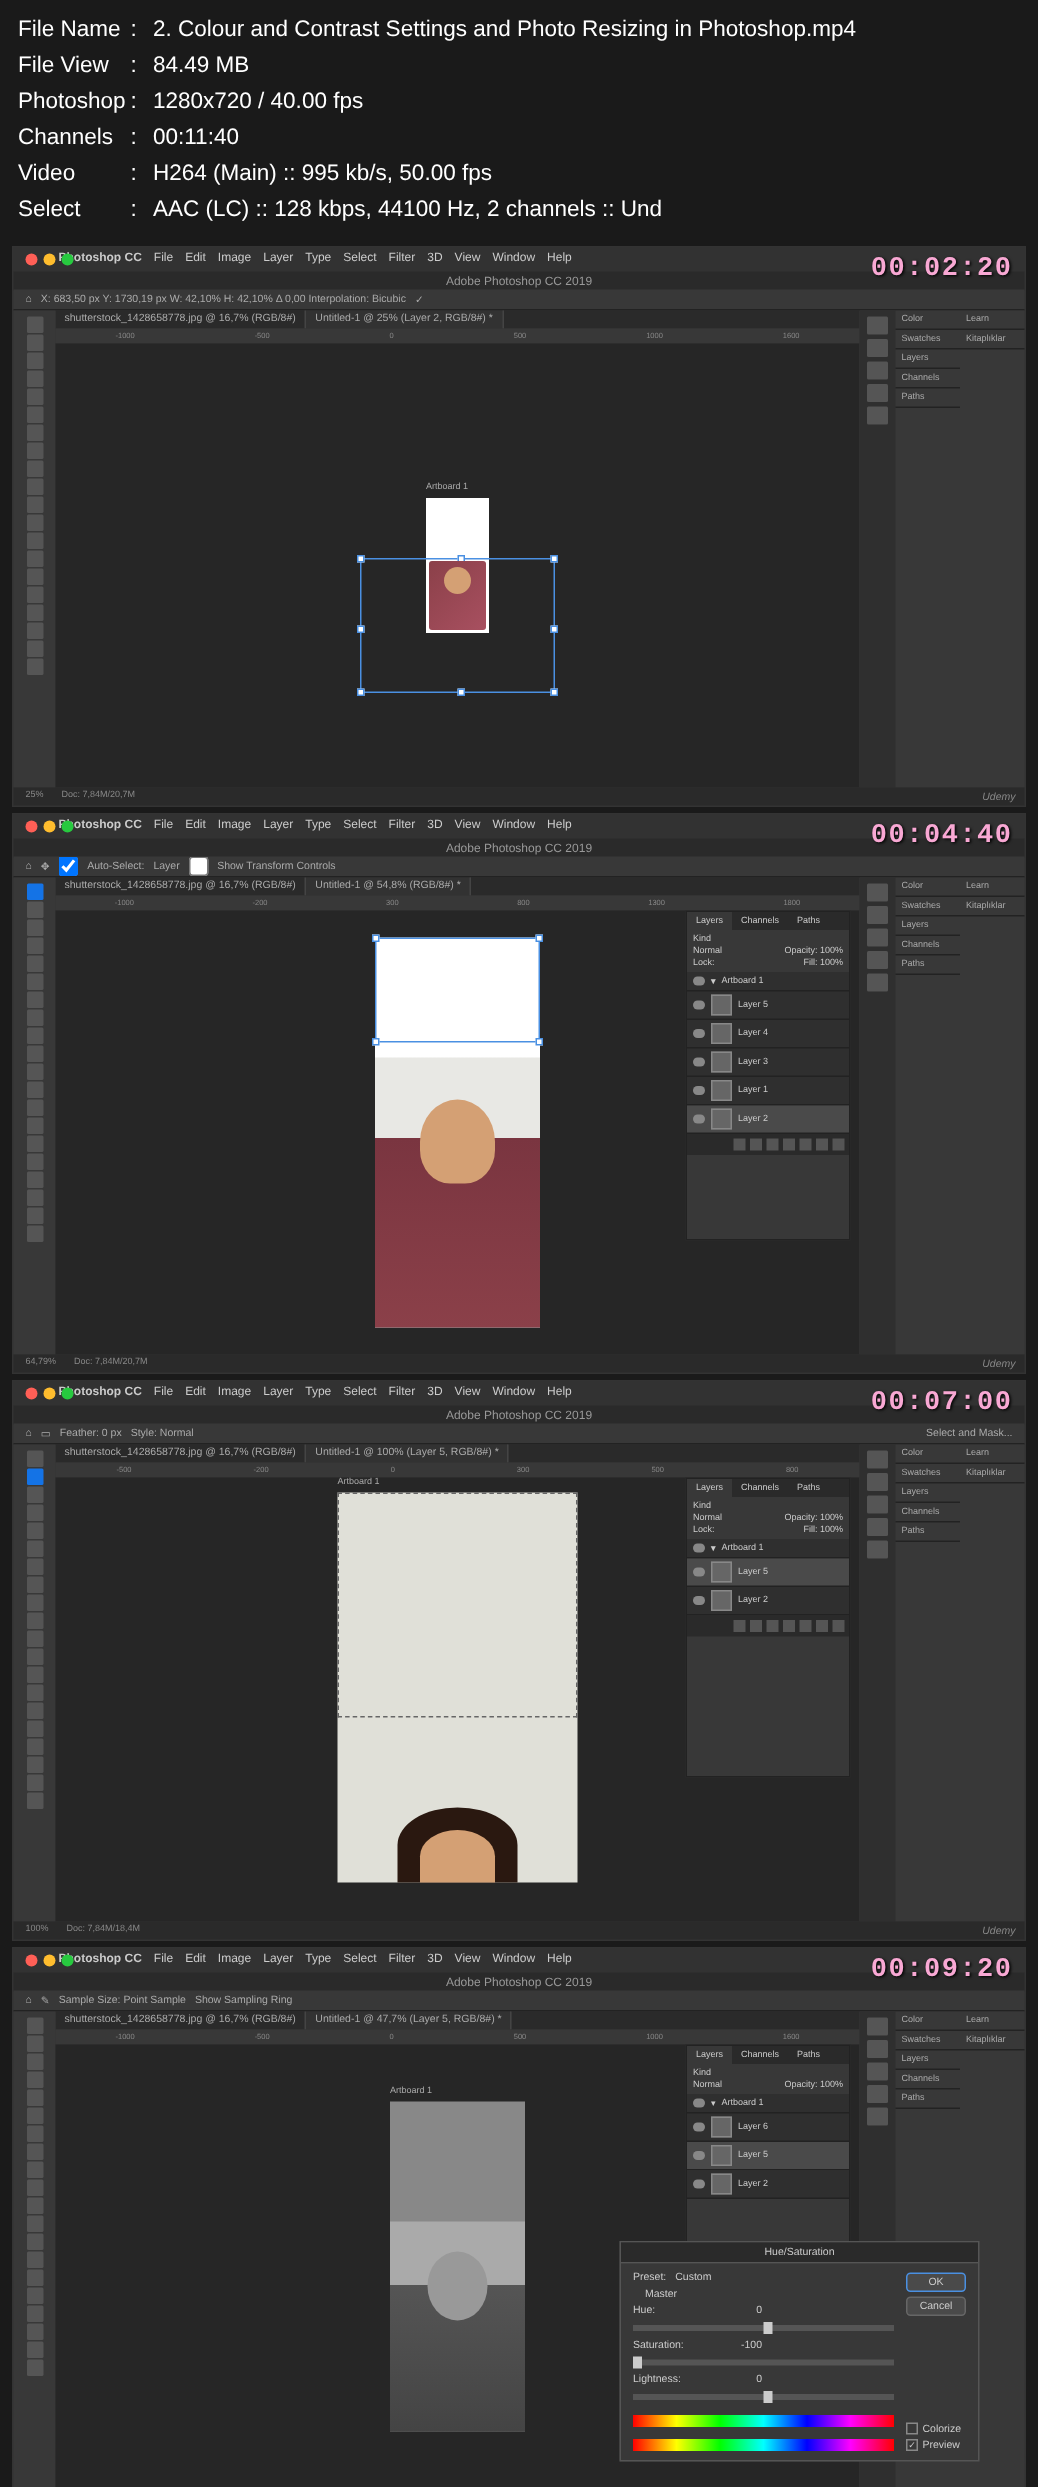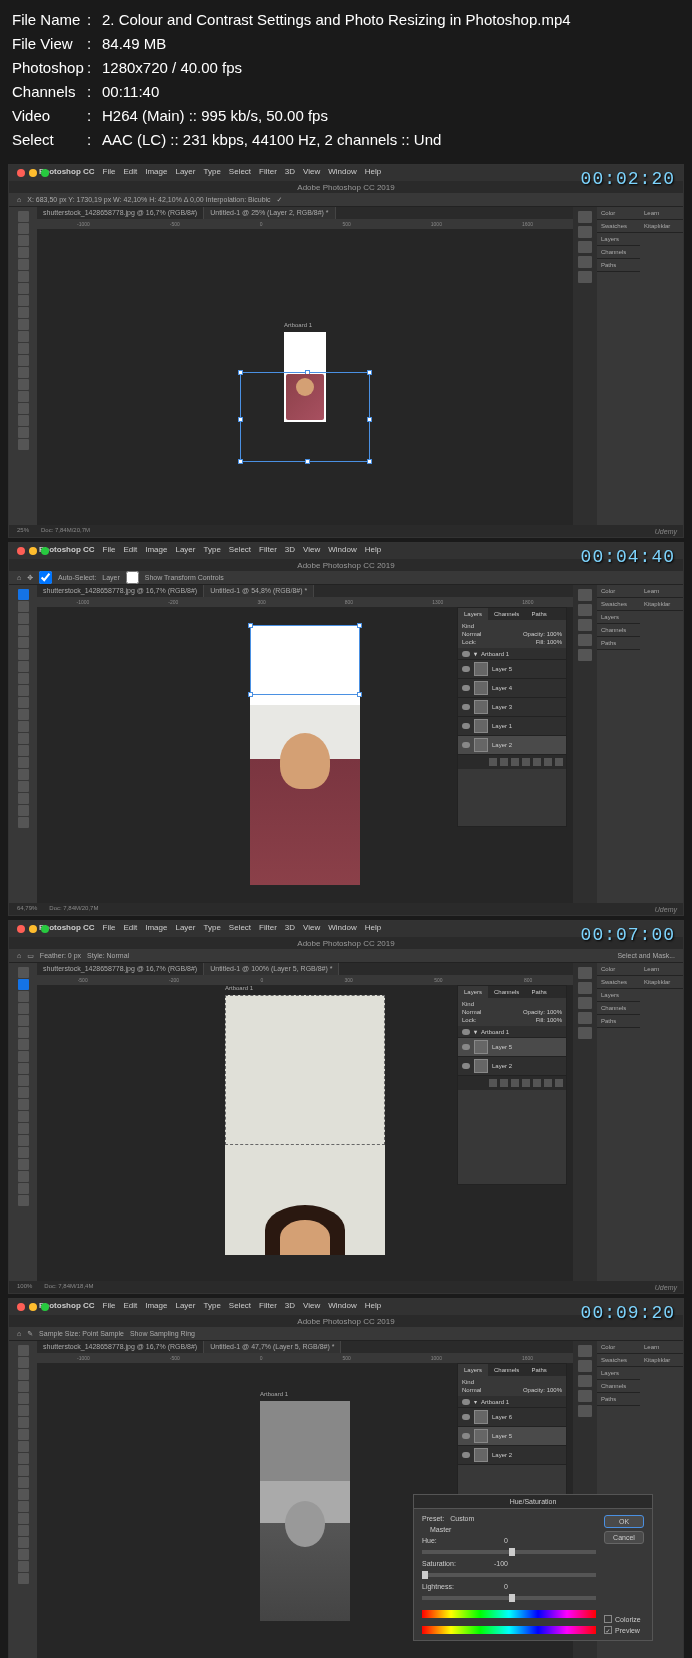--- a/index.html
+++ b/index.html
@@ -4,21 +4,21 @@
 <style>
   * { margin: 0; padding: 0; box-sizing: border-box; }
   body { background: #1a1a1a; font-family: Arial, sans-serif; color: #fff; width: 692px; }
   
   .meta-block { padding: 8px 12px; font-size: 15px; line-height: 1.6; font-weight: normal; }
   .meta-row { display: flex; }
   .meta-label { width: 75px; }
   .meta-sep { width: 15px; }
   
   .frame { position: relative; margin: 4px 8px; border: 1px solid #333; background: #323232; height: 374px; }
-  .timestamp { position: absolute; top: 4px; right: 8px; font-family: 'Courier New', monospace; font-size: 18px; font-weight: normal; color: #7dd3fc; text-shadow: 1px 1px 2px #000; z-index: 100; letter-spacing: 1px; }
+  .timestamp { position: absolute; top: 4px; right: 8px; font-family: 'Courier New', monospace; font-size: 18px; font-weight: bold; color: #f9a8d4; text-shadow: 1px 1px 2px #000; z-index: 100; letter-spacing: 1px; }
   
   .mac-dots { position: absolute; top: 4px; left: 8px; display: flex; gap: 4px; z-index: 10; }
   .dot { width: 8px; height: 8px; border-radius: 50%; }
   .dot-r { background: #ff5f56; }
   .dot-y { background: #ffbd2e; }
   .dot-g { background: #27c93f; }
   
   .ps-menubar { position: absolute; top: 2px; left: 30px; font-size: 8px; color: #ccc; display: flex; gap: 8px; }
   .ps-menubar span { cursor: default; }
   .ps-logo { font-weight: bold; }
@@ -130,21 +130,21 @@
       <span>00:11:40</span>
     </div>
   <div class="meta-row">
       <span class="meta-label">Video</span>
       <span class="meta-sep">:</span>
       <span>H264 (Main) :: 995 kb/s, 50.00 fps</span>
     </div>
   <div class="meta-row">
       <span class="meta-label">Select</span>
       <span class="meta-sep">:</span>
-      <span>AAC (LC) :: 231 kbps, 44100 Hz, 2 channels :: Und</span>
+      <span>AAC (LC) :: 128 kbps, 44100 Hz, 2 channels :: Und</span>
     </div>
 </div>
 
 <div class="frame">
   <div class="timestamp">00:02:20</div>
   <div class="mac-dots">
       <div class="dot dot-r"></div>
       <div class="dot dot-y"></div>
       <div class="dot dot-g"></div>
     </div>

